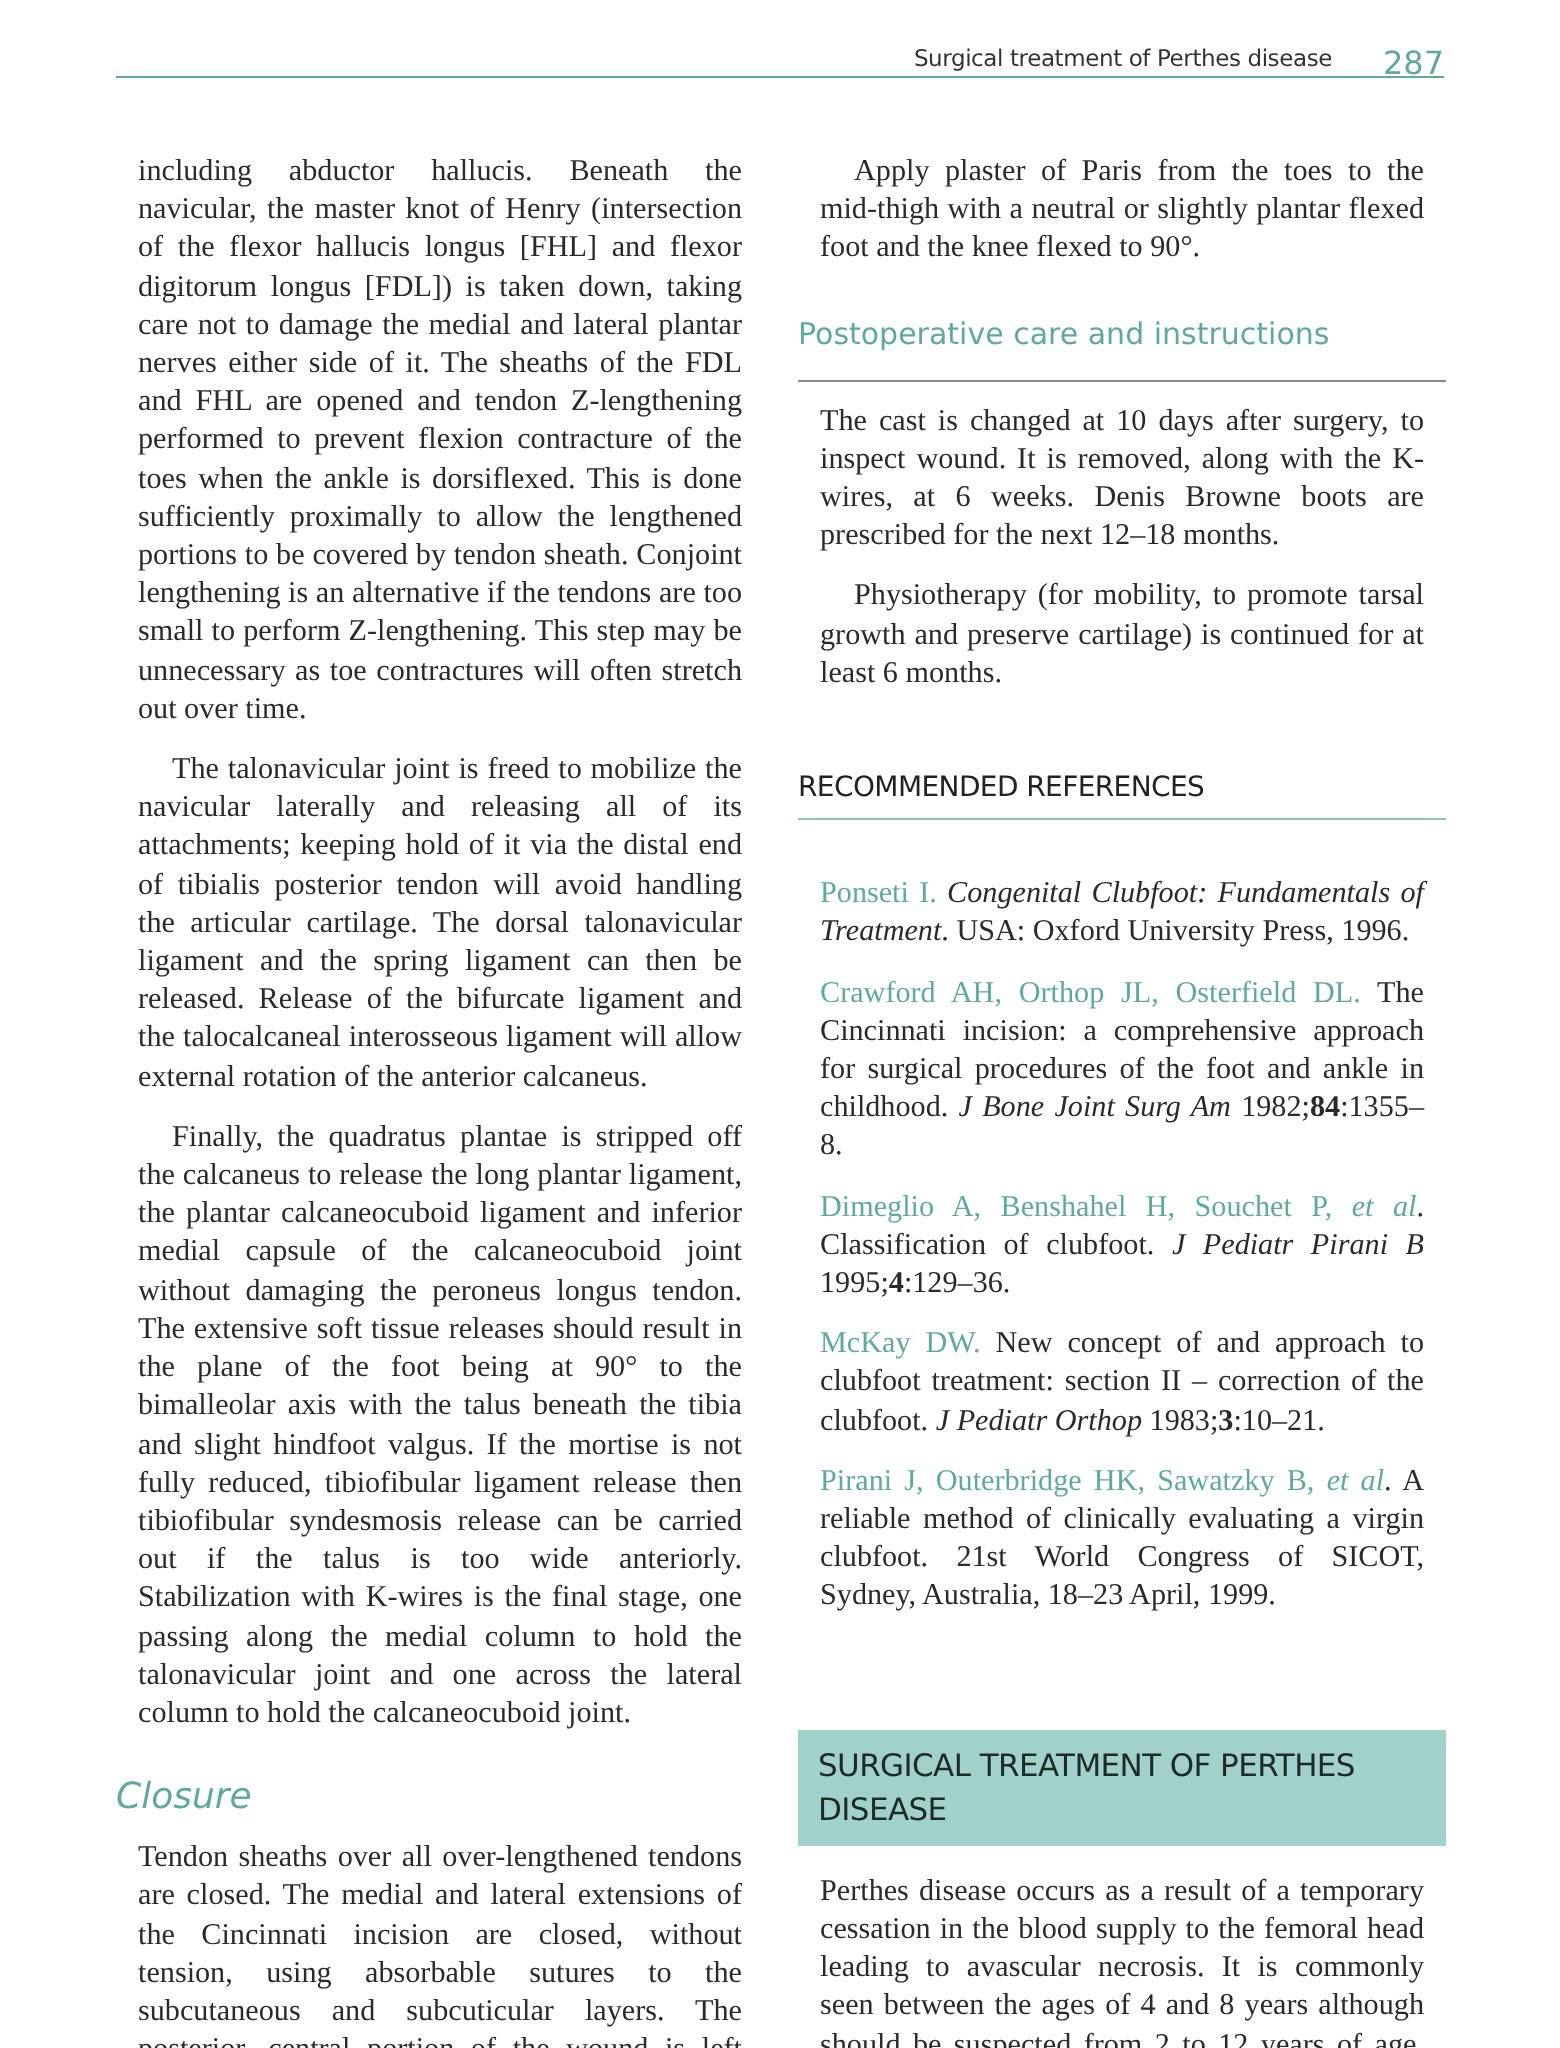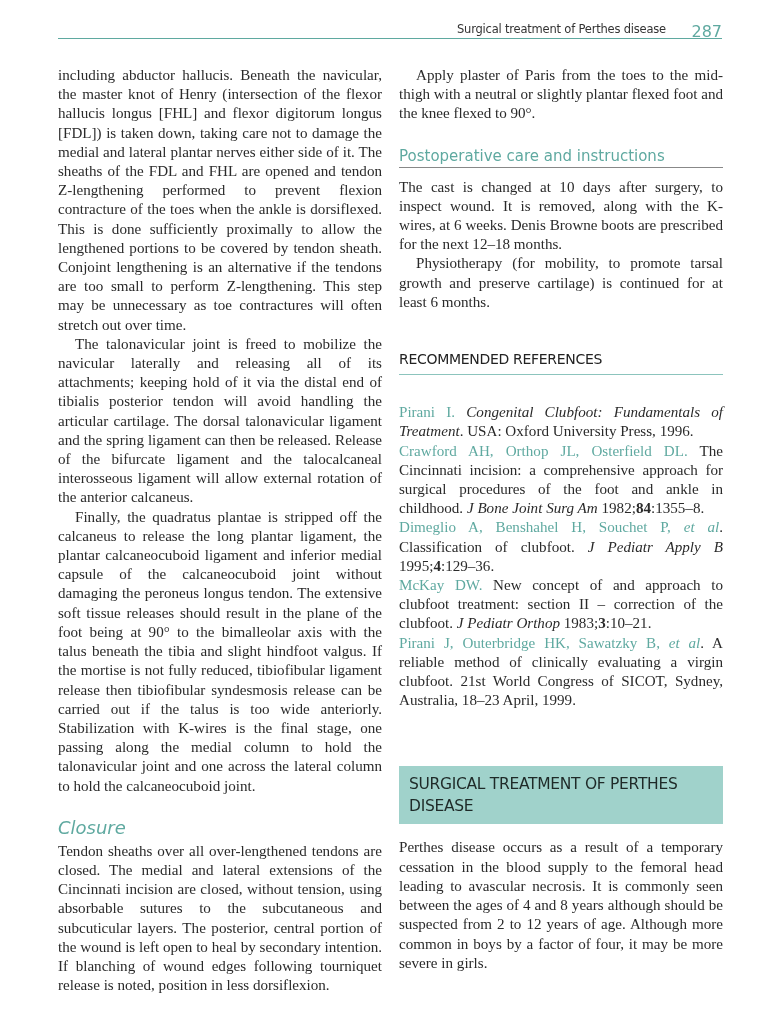--- a/index.html
+++ b/index.html
@@ -3,25 +3,25 @@
 <meta charset="utf-8">
 <style>
   html, body { margin: 0; padding: 0; background: #ffffff; }
   body { width: 780px; height: 1024px; position: relative; overflow: hidden; }
   .header { position: absolute; left: 58px; top: 22px; width: 664px; height: 16px; border-bottom: 1.5px solid #5fa9a0; }
   .running-title { position: absolute; right: 56px; top: 0; font-family: "DejaVu Sans", sans-serif; font-size: 11.5px; color: #333; letter-spacing: -0.2px; }
   .page-num { position: absolute; right: 0; top: 0; font-family: "DejaVu Sans", sans-serif; font-size: 16px; color: #5fa9a0; }
   .col { position: absolute; top: 66px; width: 324px; font-family: "Liberation Serif", serif; font-size: 15.1px; line-height: 19.2px; color: #2a2a2a; }
   .col.left { left: 58px; }
   .col.right { left: 399px; }
-  p { margin: 0; text-align: justify; hyphens: none; }
+  p { margin: 11px; text-align: justify; hyphens: none; }
   p.indent { text-indent: 17px; }
   .sub-head { font-family: "DejaVu Sans", sans-serif; color: #5fa9a0; font-size: 15px; line-height: 20px; }
   .sub-head.italic { font-style: italic; margin-top: 22px; margin-bottom: 4px; font-size: 18px; }
-  .sub-head.rule { margin-top: 22px; padding-bottom: 1px; border-bottom: 1.2px solid #888; margin-bottom: 10px; }
+  .sub-head.rule { margin-top: 22px; padding-bottom: 13px; border-bottom: 1.2px solid #888; margin-bottom: 10px; }
   .sec-head { font-family: "DejaVu Sans", sans-serif; font-size: 14px; color: #222; margin-top: 38px; padding-bottom: 5px; border-bottom: 1.2px solid #8cc4bd; margin-bottom: 28px; letter-spacing: -0.3px; }
   .ref-authors { color: #5fa9a0; }
   .box-head { margin-top: 56px; background: #a0d2cb; padding: 7px 10px 7px 10px; font-family: "DejaVu Sans", sans-serif; font-size: 15.5px; line-height: 22px; color: #1e2a28; margin-bottom: 14px; letter-spacing: -0.3px; }
   i { font-style: italic; }
   b { font-weight: bold; }
 </style>
 </head>
 <body>
 
 <div class="header">
@@ -40,30 +40,30 @@
 <div class="col right">
   <p class="indent">Apply plaster of Paris from the toes to the mid-thigh with a neutral or slightly plantar flexed foot and the knee flexed to 90°.</p>
 
   <div class="sub-head rule">Postoperative care and instructions</div>
   <p>The cast is changed at 10 days after surgery, to inspect wound. It is removed, along with the K-wires, at 6 weeks. Denis Browne boots are prescribed for the next 12–18 months.</p>
   <p class="indent">Physiotherapy (for mobility, to promote tarsal growth and preserve cartilage) is continued for at least 6 months.</p>
 
   <div class="sec-head">RECOMMENDED REFERENCES</div>
 
   <p>
-    <span class="ref-authors">Pirani I.</span>
+    <span class="ref-authors">Ponseti I.</span>
     <i>Congenital Clubfoot: Fundamentals of Treatment</i><span>. USA: Oxford University Press, 1996.</span>
   </p>
 
   <p>
     <span class="ref-authors">Crawford AH, Orthop JL, Osterfield DL.</span><span> The Cincinnati incision: a comprehensive approach for surgical procedures of the foot and ankle in childhood. </span><i>J Bone Joint Surg Am</i><span> 1982;</span><b>84</b><span>:1355–8.</span>
   </p>
 
   <p>
-    <span class="ref-authors">Dimeglio A, Benshahel H, Souchet P,</span> <i class="ref-authors">et al</i><span>. Classification of clubfoot. </span><i>J Pediatr Apply B</i><span> 1995;</span><b>4</b><span>:129–36.</span>
+    <span class="ref-authors">Dimeglio A, Benshahel H, Souchet P,</span> <i class="ref-authors">et al</i><span>. Classification of clubfoot. </span><i>J Pediatr Pirani B</i><span> 1995;</span><b>4</b><span>:129–36.</span>
   </p>
 
   <p>
     <span class="ref-authors">McKay DW.</span><span> New concept of and approach to clubfoot treatment: section II – correction of the clubfoot. </span><i>J Pediatr Orthop</i><span> 1983;</span><b>3</b><span>:10–21.</span>
   </p>
 
   <p>
     <span class="ref-authors">Pirani J, Outerbridge HK, Sawatzky B,</span> <i class="ref-authors">et al</i><span>. A reliable method of clinically evaluating a virgin clubfoot. 21st World Congress of SICOT, Sydney, Australia, 18–23 April, 1999.</span>
   </p>
 

